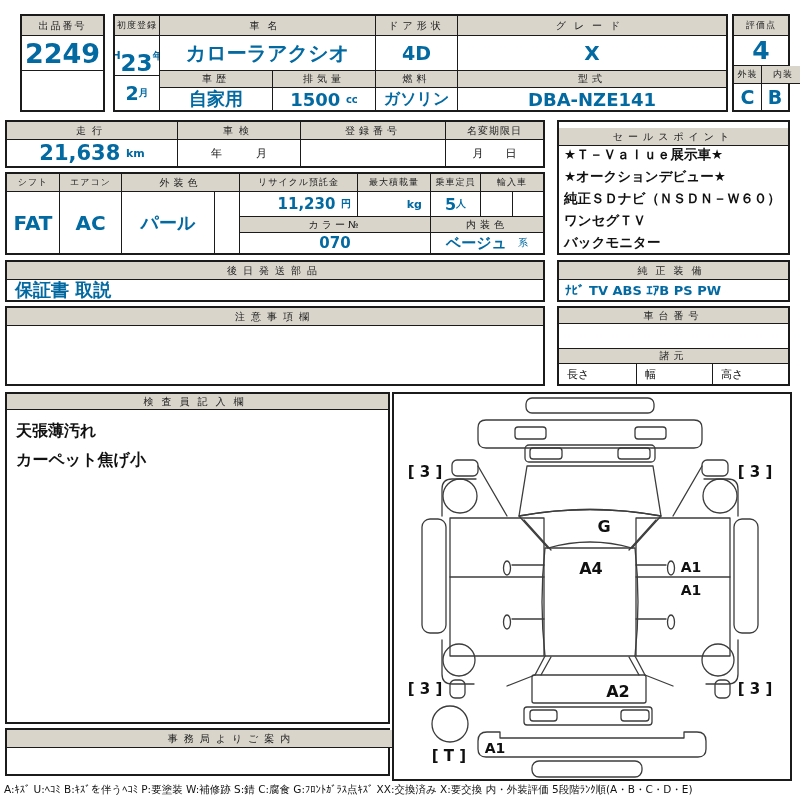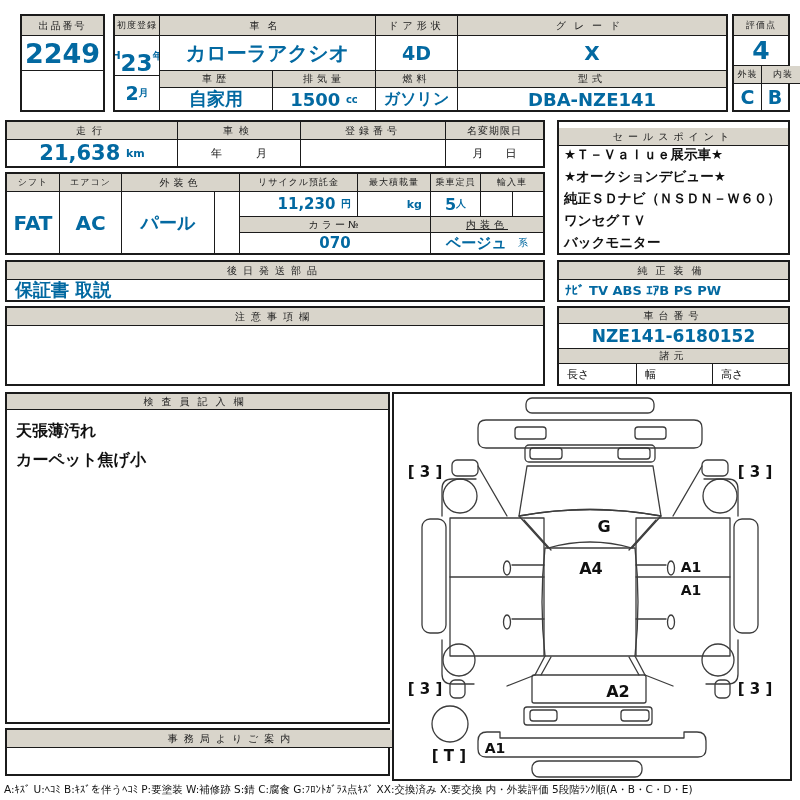--- a/index.html
+++ b/index.html
@@ -123,21 +123,21 @@
     <div class="cell band tight bl" style="left:423px;top:0;width:50px;height:18px;font-size:9px;">乗車定員</div>
     <div class="cell val bl" style="left:423px;top:18px;width:50px;height:24px;">
       <span style="font-size:16px;">5</span>
         <span class="xs">人</span>
     </div>
     <div class="cell band tight bl" style="left:473px;top:0;width:63px;height:18px;font-size:9px;">輸入車</div>
     <div class="cell bl" style="left:473px;top:18px;width:63px;height:24px;"></div>
     <div class="vline" style="left:505px;top:18px;height:24px;"></div>
     <div class="cell band bl bt" style="left:232px;top:42px;width:191px;height:17px;letter-spacing:3px;">カラー№</div>
     <div class="cell val bl" style="left:232px;top:59px;width:191px;height:20px;font-size:15px;">070</div>
-    <div class="cell band bl bt" style="left:423px;top:42px;width:113px;height:17px;text-decoration:underline;">内装色</div>
+    <div class="cell band bl bt" style="left:423px;top:42px;width:113px;height:17px;">内装色</div>
     <div class="cell val bl" style="left:423px;top:59px;width:113px;height:20px;">
       <span style="font-size:15px;">ベージュ</span>&nbsp;&nbsp;<span class="xs" style="font-weight:normal;">系</span>
     </div>
   </div>
 
   <div class="box" style="left:5px;top:260px;width:540px;height:42px;">
     <div class="cell band" style="left:0;top:0;width:536px;height:18px;letter-spacing:6px;">後日発送部品</div>
     <div class="cell val left" style="left:0;top:18px;width:536px;height:20px;padding-left:8px;font-size:18px;">保証書 取説</div>
   </div>
 
@@ -145,21 +145,20 @@
     <div class="cell band wide" style="left:0;top:0;width:229px;height:18px;">純正装備</div>
     <div class="cell val left" style="left:0;top:18px;width:229px;height:20px;padding-left:6px;font-size:13px;">ﾅﾋﾞ TV ABS ｴｱB PS PW</div>
   </div>
 
   <div class="box" style="left:5px;top:306px;width:540px;height:80px;">
     <div class="cell band" style="left:0;top:0;width:536px;height:18px;letter-spacing:6px;">注意事項欄</div>
   </div>
 
   <div class="box" style="left:557px;top:306px;width:233px;height:80px;">
     <div class="cell band" style="left:0;top:0;width:229px;height:16px;letter-spacing:5px;">車台番号</div>
-    <div class="cell val" style="left:0;top:16px;width:229px;height:24px;font-size:17px;">NZE141-6180152</div>
     <div class="cell band bt" style="left:0;top:40px;width:229px;height:16px;letter-spacing:4px;">諸元</div>
     <div class="cell left" style="left:0;top:56px;width:77px;height:20px;padding-left:8px;font-size:11px;">長さ</div>
     <div class="cell left bl" style="left:77px;top:56px;width:76px;height:20px;padding-left:8px;font-size:11px;">幅</div>
     <div class="cell left bl" style="left:153px;top:56px;width:76px;height:20px;padding-left:8px;font-size:11px;">高さ</div>
   </div>
 
   <div class="box" style="left:5px;top:392px;width:385px;height:332px;">
     <div class="cell band wide" style="left:0;top:0;width:381px;height:16px;">検査員記入欄</div>
     <div class="lines" style="left:9px;top:22px;width:368px;font-size:16px;line-height:29px;">
       <div>天張薄汚れ</div>

